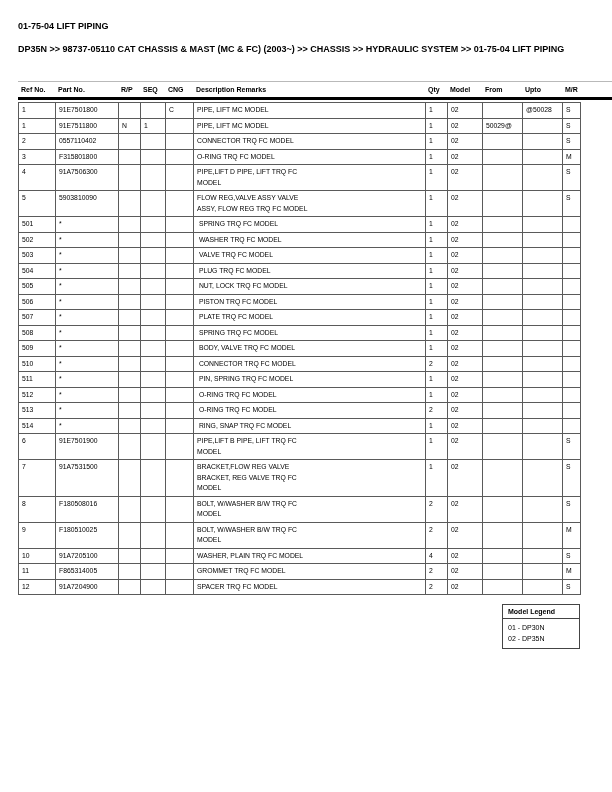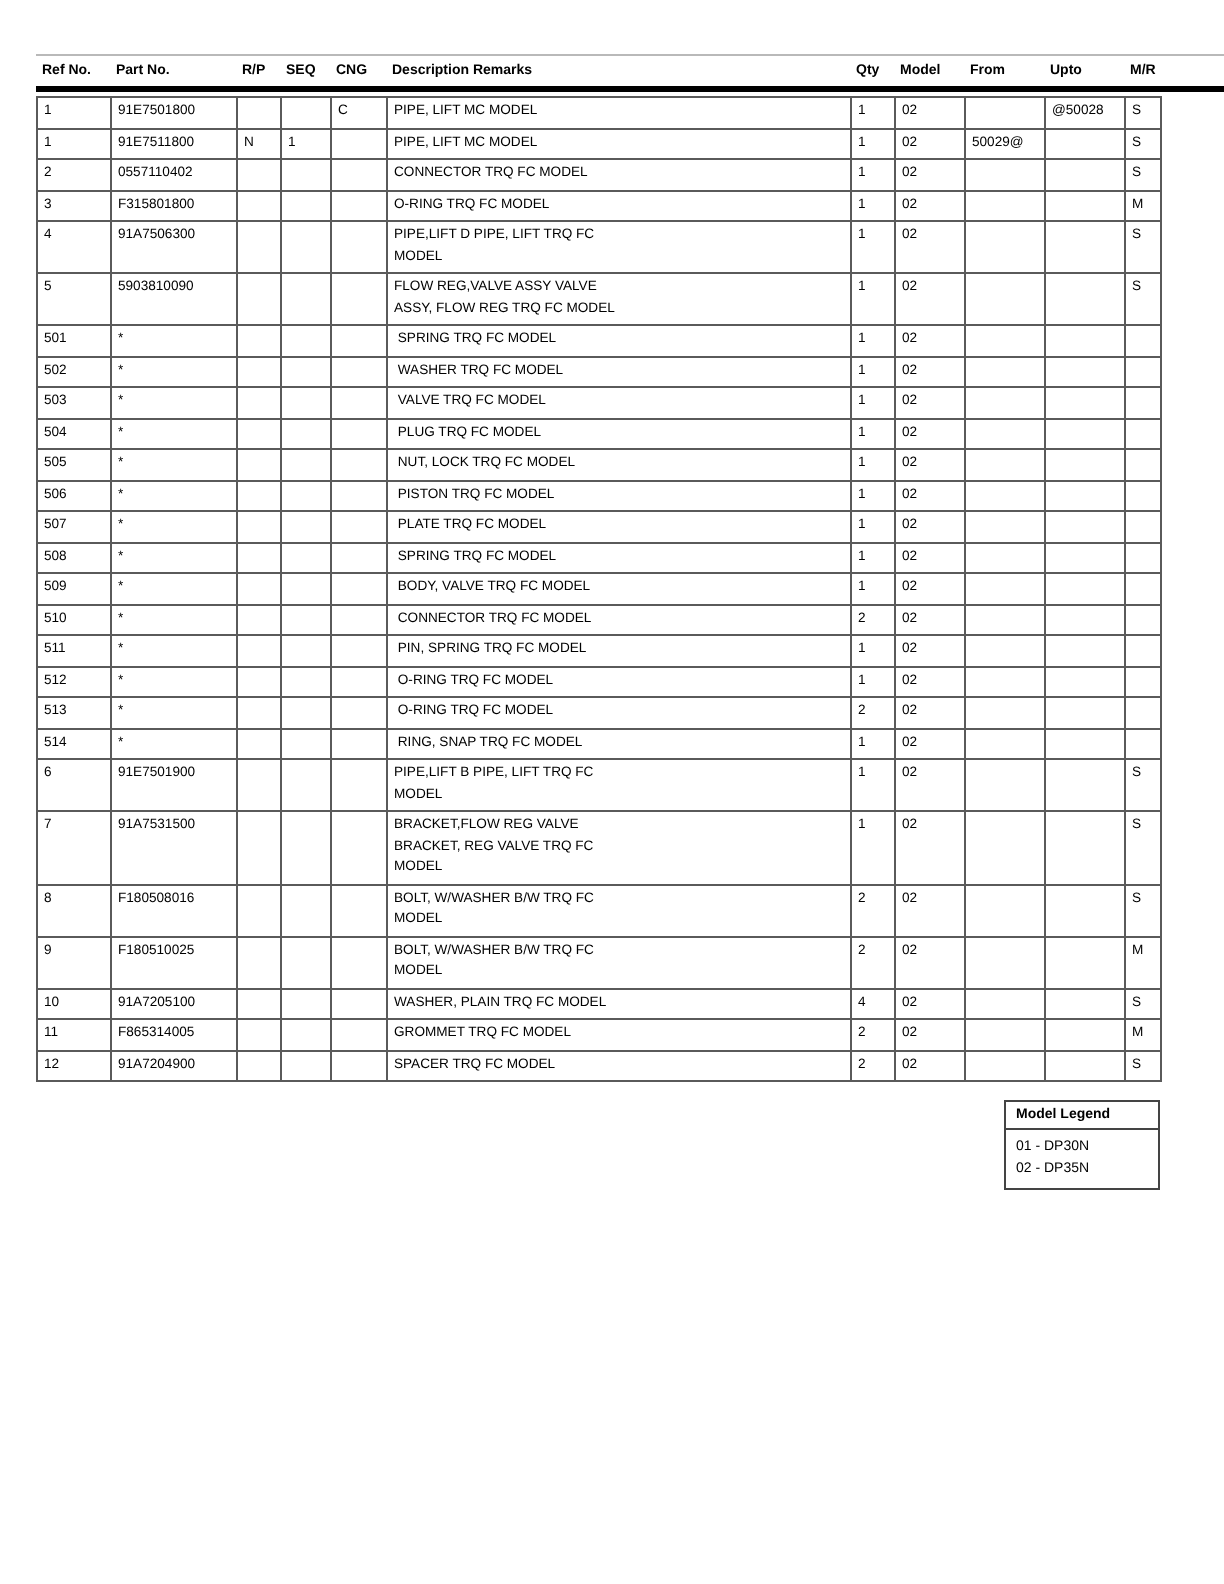--- a/index.html
+++ b/index.html
@@ -48,21 +48,23 @@
   .legend { width: 78px; border: 1px solid #444; background: #fff; }
   .legend-title { font-size: 7px; font-weight: bold; padding: 3px 5px; border-bottom: 1px solid #444; }
   .legend-items { padding: 3px 5px 4px 5px; font-size: 7px; line-height: 11px; }
 </style>
 </head>
 <body>
 
 <div class="page">
   <div class="content">
 
-
+    <div class="title">01-75-04 LIFT PIPING</div>
+
+    <div class="breadcrumb">DP35N &gt;&gt; 98737-05110 CAT CHASSIS &amp; MAST (MC &amp; FC) (2003~) &gt;&gt; CHASSIS &gt;&gt; HYDRAULIC SYSTEM &gt;&gt; 01-75-04 LIFT PIPING</div>
 
     <div class="thead">
         <div class="hcell c0">Ref No.</div>
         <div class="hcell c1">Part No.</div>
         <div class="hcell c2">R/P</div>
         <div class="hcell c3">SEQ</div>
         <div class="hcell c4">CNG</div>
         <div class="hcell c5">Description Remarks</div>
         <div class="hcell c6">Qty</div>
         <div class="hcell c7">Model</div>

